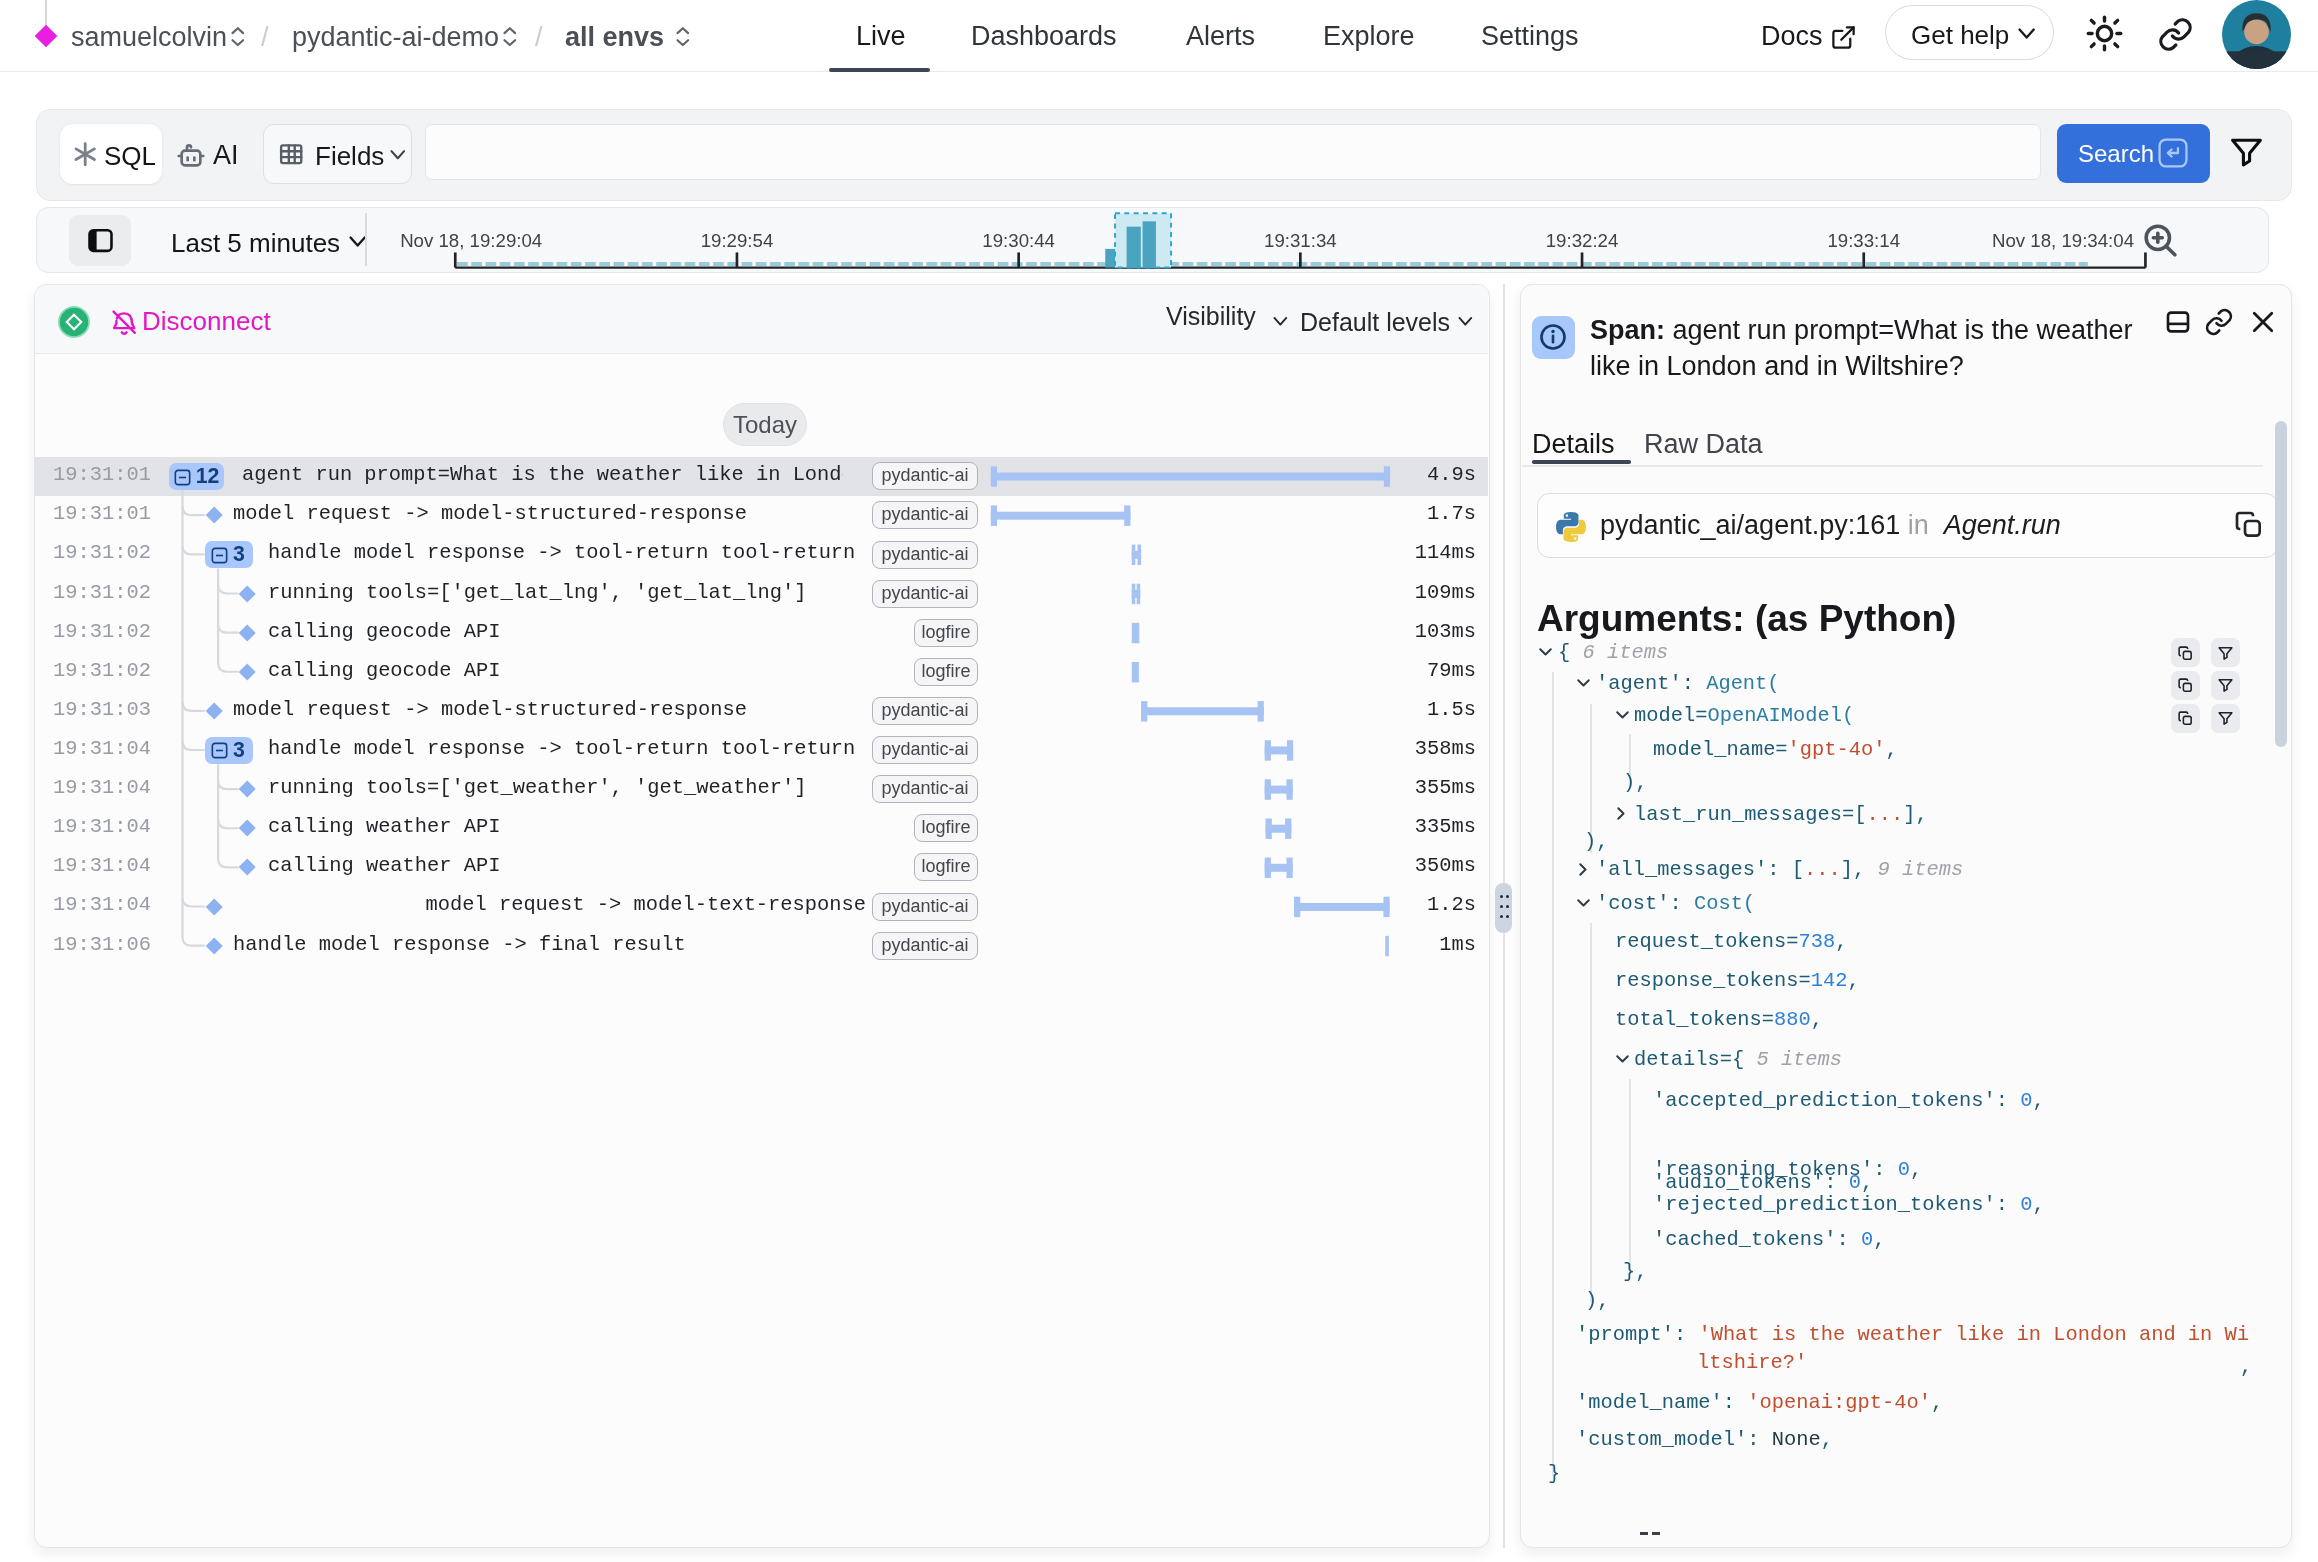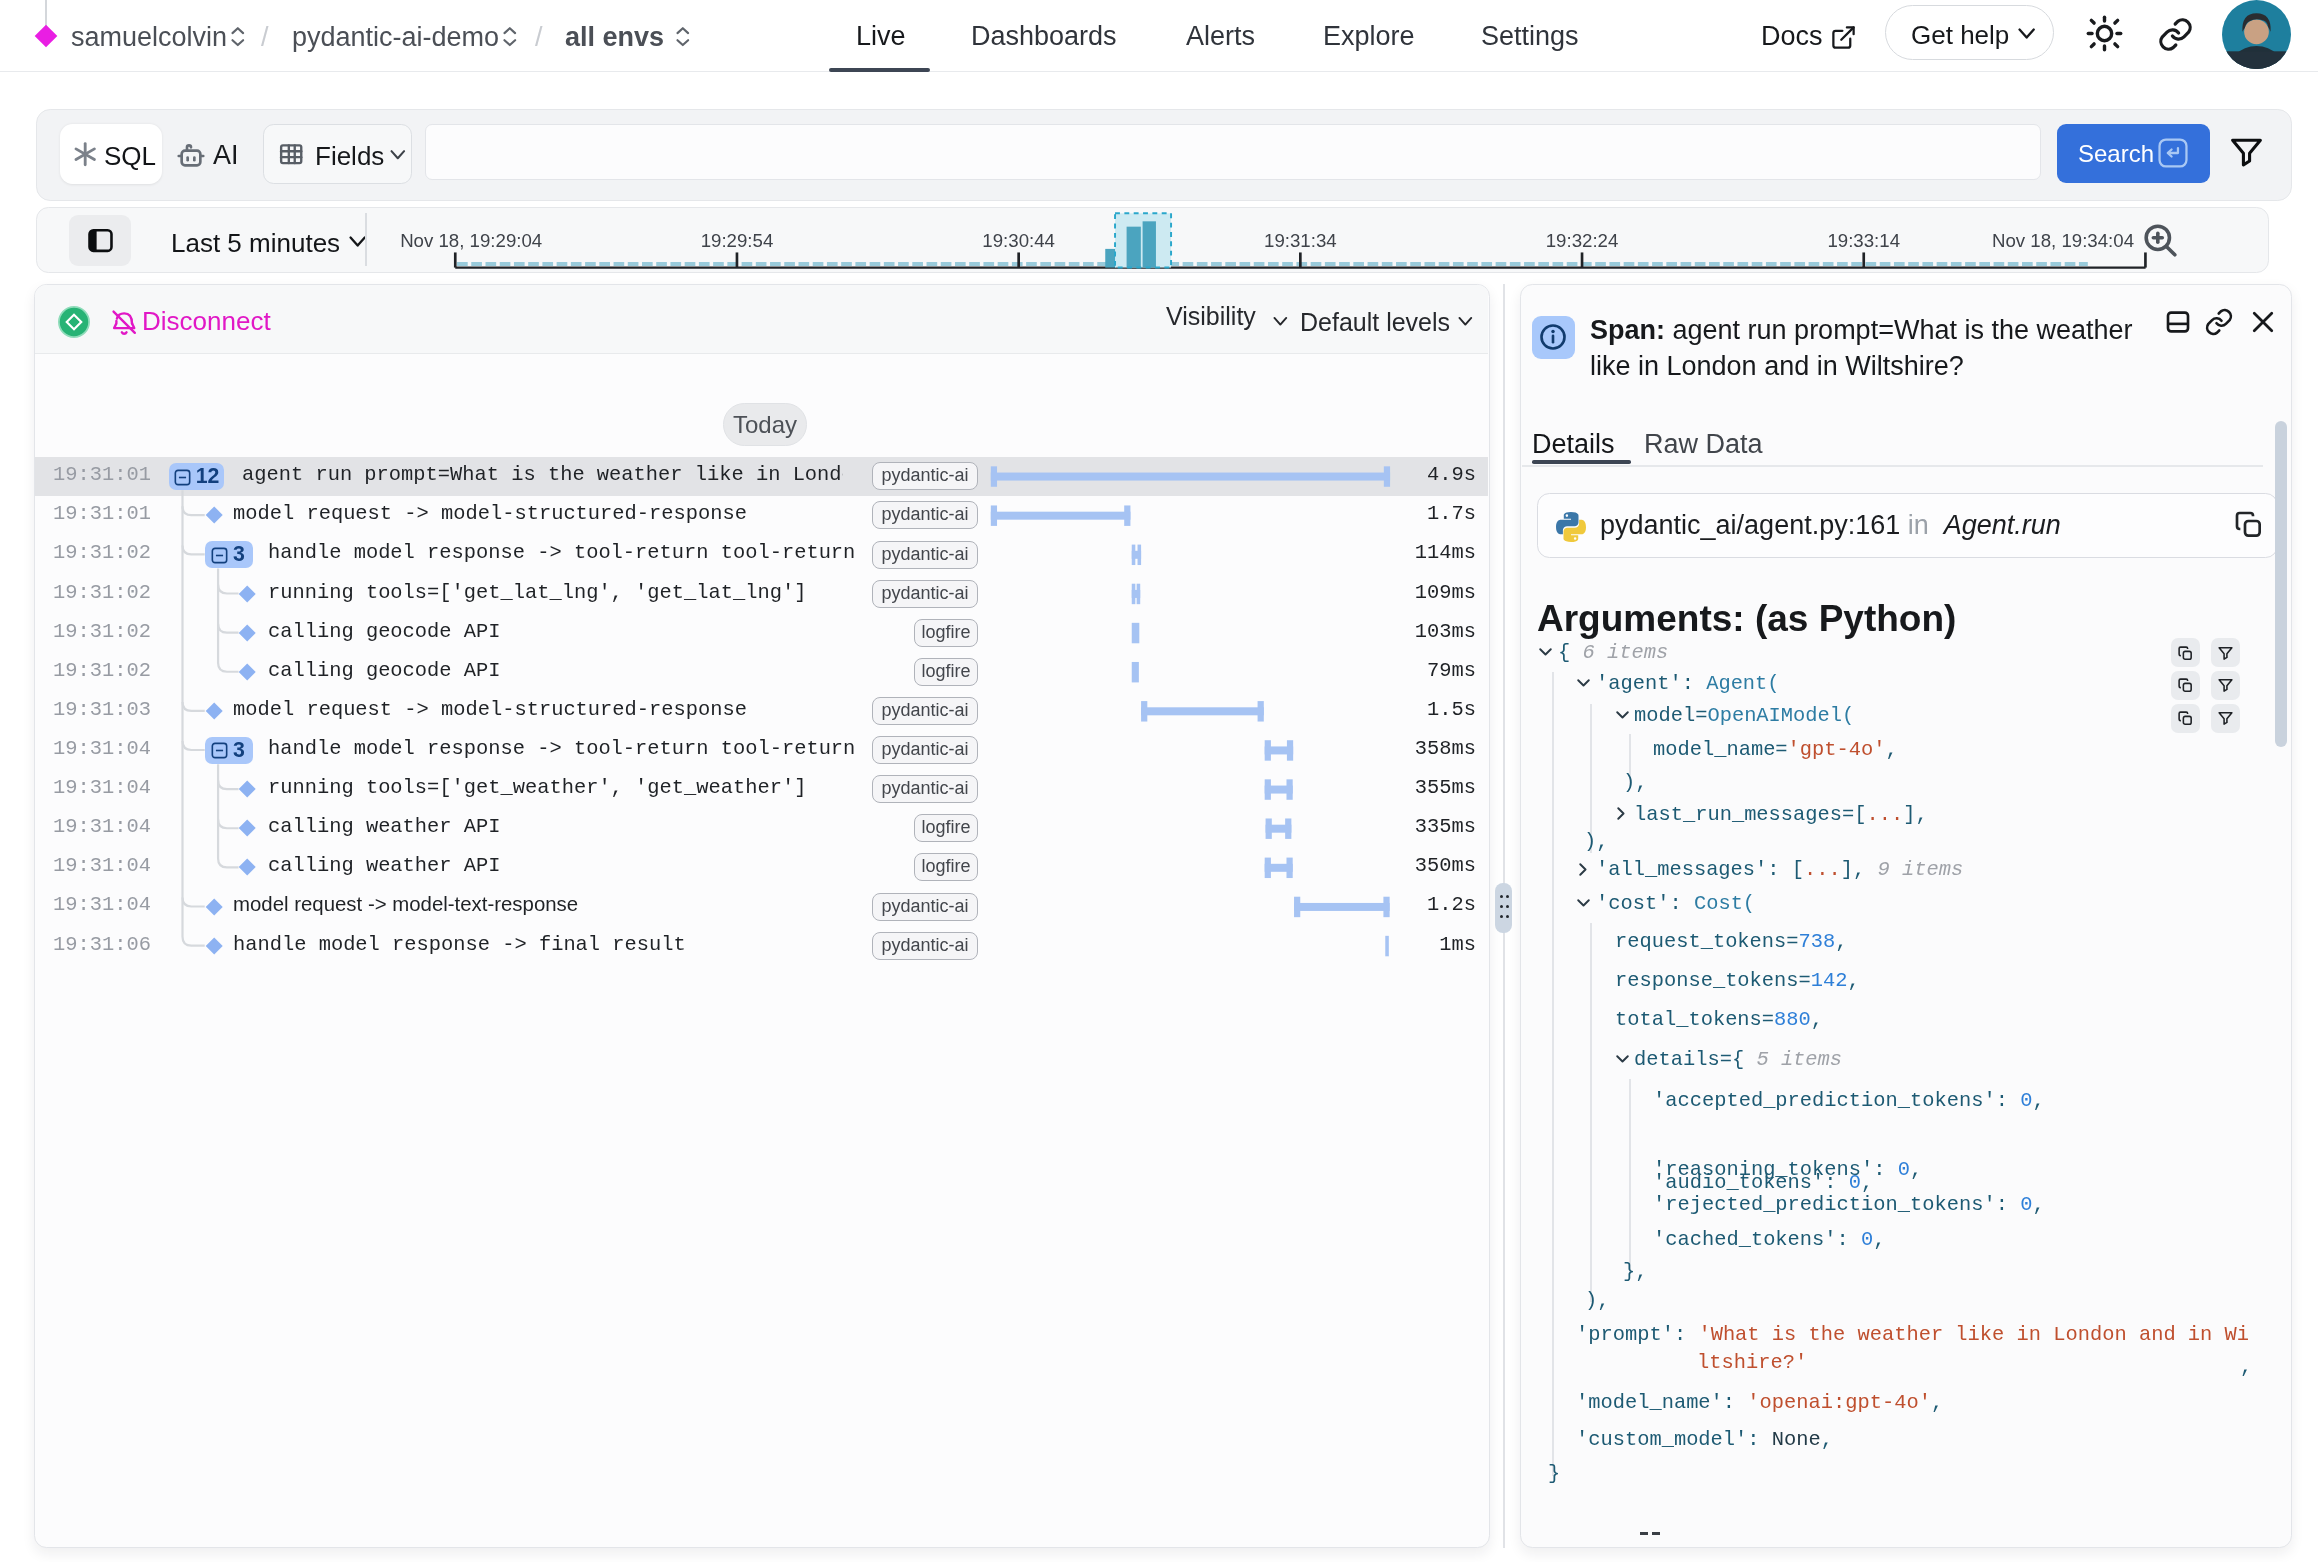--- a/index.html
+++ b/index.html
@@ -317,21 +317,21 @@
 <div class="abs" style="left:268px;top:815px;width:597px;overflow:hidden;white-space:nowrap;font-size:20.4px;color:#1f2226;font-family:'Liberation Mono',monospace;">calling weather API</div>
 <div class="abs" style="left:914px;top:814px;width:64px;height:28.4px;border:1.8px solid #b0b3ba;border-radius:8px;background:#f5f5f7;font-size:18px;color:#43464c;text-align:center;line-height:25px;">logfire</div>
 <div class="abs" style="left:1350px;top:815px;width:126px;text-align:right;font-size:20.4px;color:#1f2226;font-family:'Liberation Mono',monospace;">335ms</div>
 <div class="abs" style="left:53px;top:854px;font-size:20.4px;color:#979ba3;font-family:'Liberation Mono',monospace;">19:31:04</div>
 <div class="abs" style="left:241px;top:861px;width:12.4px;height:12.4px;background:#8db2f2;transform:rotate(45deg);"></div>
 <div class="abs" style="left:268px;top:854px;width:597px;overflow:hidden;white-space:nowrap;font-size:20.4px;color:#1f2226;font-family:'Liberation Mono',monospace;">calling weather API</div>
 <div class="abs" style="left:914px;top:853px;width:64px;height:28.4px;border:1.8px solid #b0b3ba;border-radius:8px;background:#f5f5f7;font-size:18px;color:#43464c;text-align:center;line-height:25px;">logfire</div>
 <div class="abs" style="left:1350px;top:854px;width:126px;text-align:right;font-size:20.4px;color:#1f2226;font-family:'Liberation Mono',monospace;">350ms</div>
 <div class="abs" style="left:53px;top:893px;font-size:20.4px;color:#979ba3;font-family:'Liberation Mono',monospace;">19:31:04</div>
 <div class="abs" style="left:208px;top:901px;width:12.4px;height:12.4px;background:#8db2f2;transform:rotate(45deg);"></div>
-<div class="abs" style="left:233px;top:893px;width:633px;overflow:hidden;white-space:nowrap;font-size:20.4px;color:#1f2226;font-family:Liberation Sans, sans-serif;">model request -&gt; model-text-response</div>
+<div class="abs" style="left:233px;top:893px;width:633px;overflow:hidden;white-space:nowrap;font-size:20.4px;color:#1f2226;font-family:Liberation Mono, monospace;text-align:right;">model request -&gt; model-text-response</div>
 <div class="abs" style="left:872px;top:893px;width:106px;height:28.4px;border:1.8px solid #b0b3ba;border-radius:8px;background:#f5f5f7;font-size:18px;color:#43464c;text-align:center;line-height:25px;">pydantic-ai</div>
 <div class="abs" style="left:1350px;top:893px;width:126px;text-align:right;font-size:20.4px;color:#1f2226;font-family:'Liberation Mono',monospace;">1.2s</div>
 <div class="abs" style="left:53px;top:933px;font-size:20.4px;color:#979ba3;font-family:'Liberation Mono',monospace;">19:31:06</div>
 <div class="abs" style="left:208px;top:940px;width:12.4px;height:12.4px;background:#8db2f2;transform:rotate(45deg);"></div>
 <div class="abs" style="left:233px;top:933px;width:633px;overflow:hidden;white-space:nowrap;font-size:20.4px;color:#1f2226;font-family:'Liberation Mono',monospace;">handle model response -&gt; final result</div>
 <div class="abs" style="left:872px;top:932px;width:106px;height:28.4px;border:1.8px solid #b0b3ba;border-radius:8px;background:#f5f5f7;font-size:18px;color:#43464c;text-align:center;line-height:25px;">pydantic-ai</div>
 <div class="abs" style="left:1350px;top:933px;width:126px;text-align:right;font-size:20.4px;color:#1f2226;font-family:'Liberation Mono',monospace;">1ms</div>
 </div>
 <div class="abs" style="left:1503px;top:284px;width:1.8px;height:1264px;background:#e1e3e7;"></div>
 <div class="abs" style="left:1495px;top:883px;width:17px;height:50px;background:#ccd6e2;border-radius:8px;"></div>

